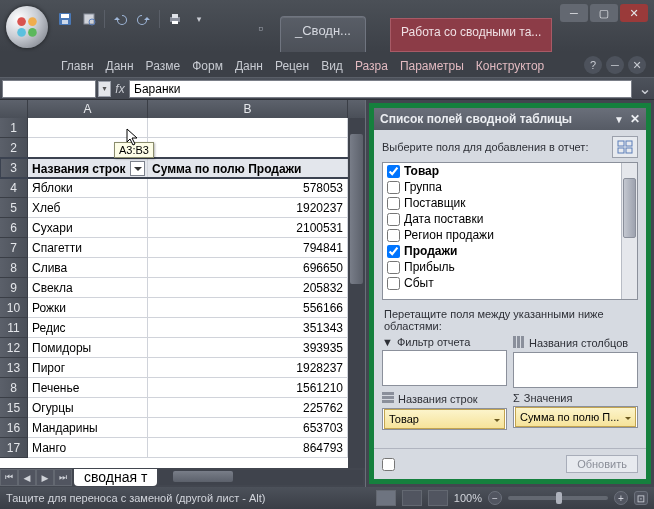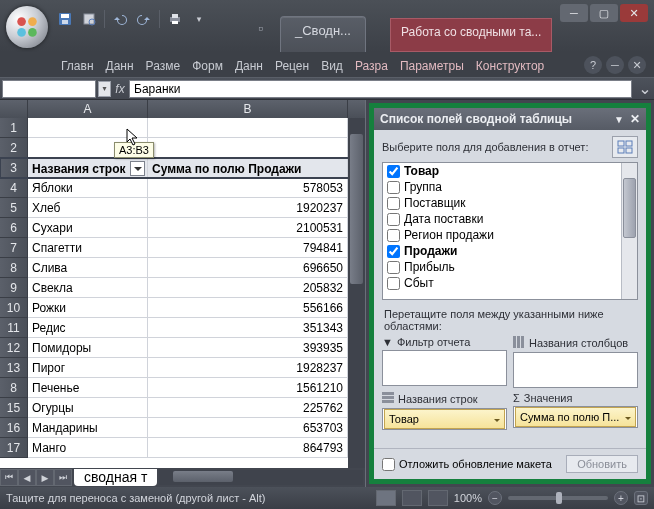--- a/index.html
+++ b/index.html
@@ -400,21 +400,20 @@
             <div class="area-pill">
                 <span>Сумма по полю П...</span>
                 <span class="dd"></span>
               </div>
           </div>
         </div>
       </div>
       <div class="pane-footer">
         <label>
             <input type="checkbox" style="">
-            <span>Отложить обновление макета</span>
           </label>
         <button class="upd-btn">Обновить</button>
       </div>
     </div>
   </div>
 </div>
 
 <div class="status">
   <span>Тащите для переноса с заменой (другой лист - Alt)</span>
   <div class="status-right">

